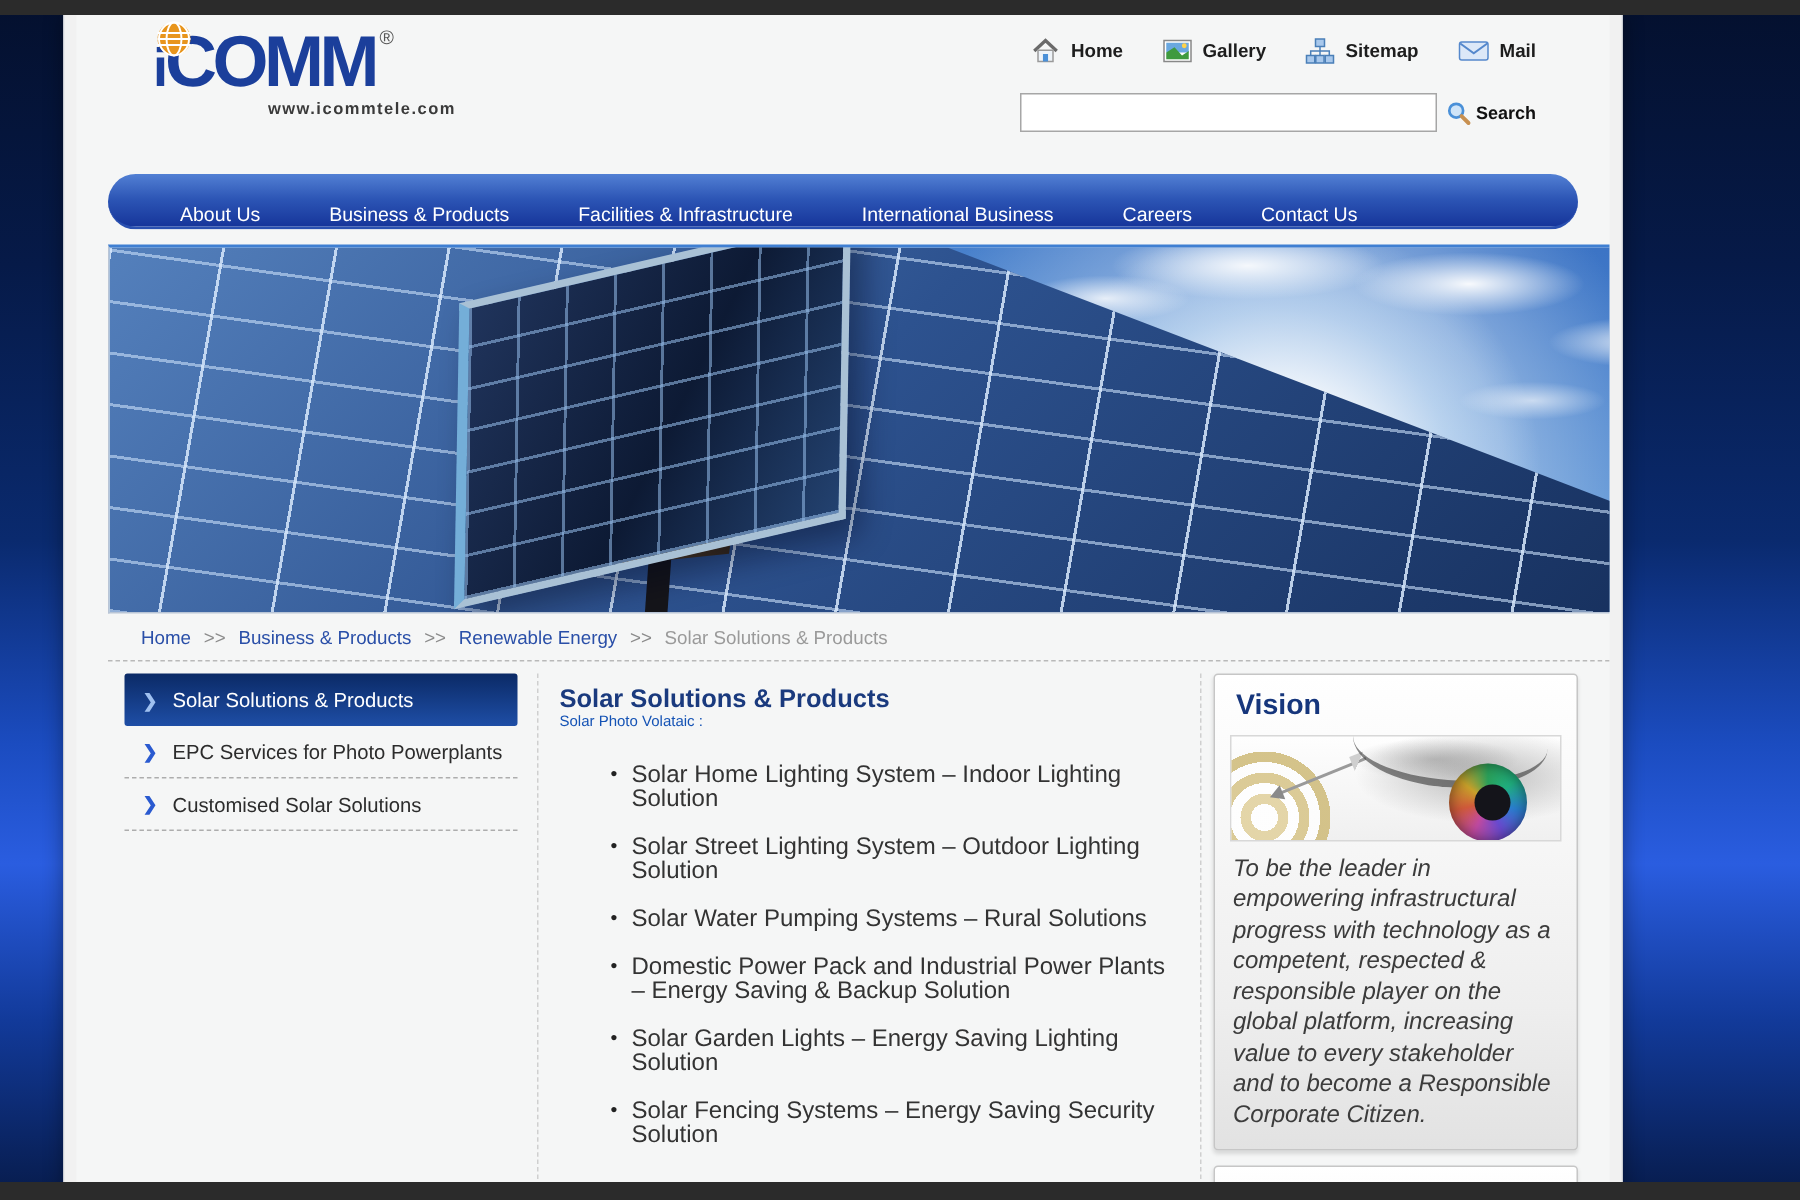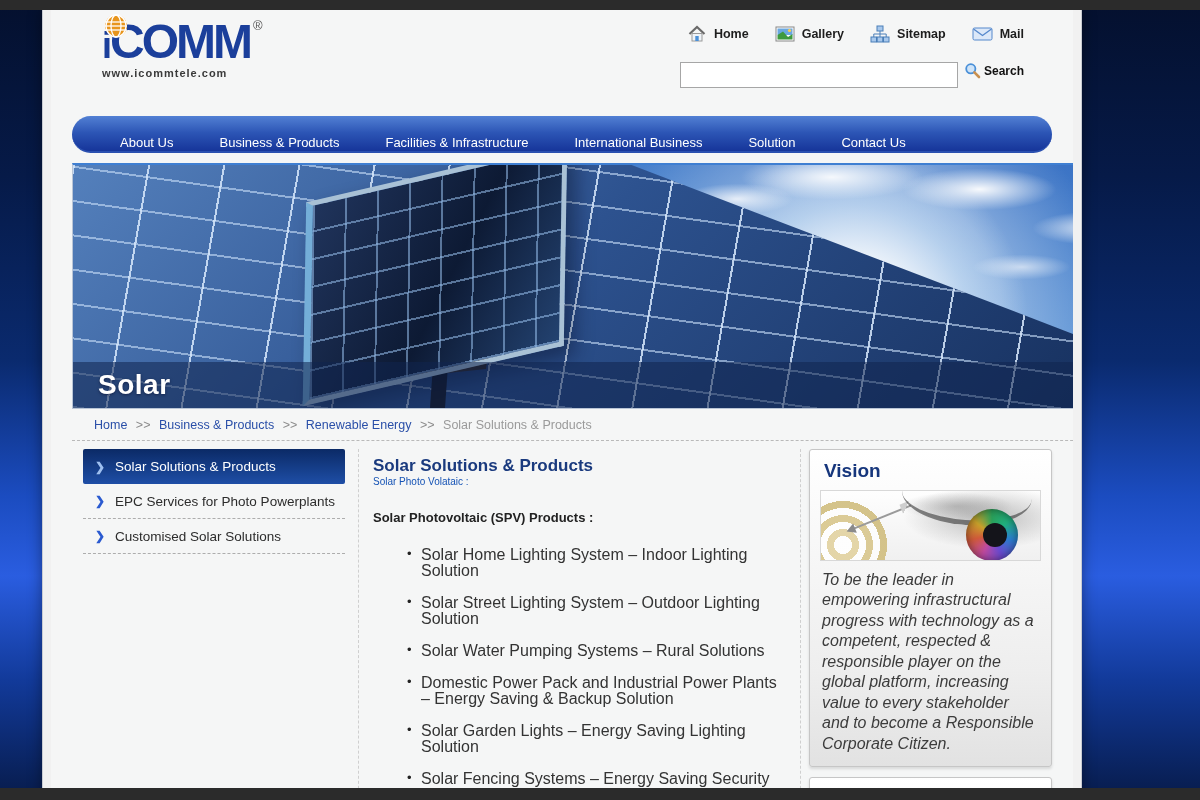--- a/index.html
+++ b/index.html
@@ -22,27 +22,27 @@
   .page-inner { padding:0 21px; }
 
   
   .header { position:relative; height:104px; }
   .logo { position:absolute; left:30px; top:8px; width:220px; cursor:pointer; }
   .logo-row { position:relative; line-height:1; }
   .logo-globe { position:absolute; left:2px; top:-4px; }
   .logo-i { font-size:36px; font-weight:800; color:#1b3f9b; letter-spacing:-2px; }
   .logo-comm { font-size:48px; font-weight:800; color:#1b3f9b; letter-spacing:-3px; }
   .logo-reg { font-size:13px; color:#555; vertical-align:28px; margin-left:3px; font-weight:400; }
-  .logo-url { display:block; text-align:left; font-size:11px; font-weight:700; color:#3a3a3a; letter-spacing:1px; margin-top:1px; padding-right:18px; }
+  .logo-url { display:block; text-align:right; font-size:11px; font-weight:700; color:#3a3a3a; letter-spacing:1px; margin-top:1px; padding-right:18px; }
 
   .header-right { position:absolute; right:28px; top:14px; display:flex; flex-direction:column; align-items:flex-end; gap:18px; }
   .utility-nav { display:flex; gap:26px; align-items:center; }
   .u-item { display:flex; align-items:center; gap:7px; cursor:pointer; }
   .u-item span.lbl { font-size:12.5px; font-weight:700; color:#1d1d1d; }
-  .search-row { display:flex; align-items:flex-start; gap:6px; }
+  .search-row { display:flex; align-items:center; gap:6px; }
   .search-input { width:278px; height:26px; border:1px solid #a6a6a6; background:#fff; font-size:13px; padding:0 6px; }
   .search-btn { display:flex; align-items:center; gap:3px; cursor:pointer; }
   .search-btn span { font-size:12px; font-weight:700; color:#111; }
 
   
   .main-nav {
     height:37px; border-radius:19px; margin:2px 0 0 0;
     background: linear-gradient(#5280d4 0%, #2c55b5 48%, #16359a 100%);
     border-bottom:2px solid #2a50b0;
     display:flex; align-items:center; padding-left:25px;
@@ -236,34 +236,31 @@
           </div>
         </div>
       </div>
     </div>
 
     <nav class="main-nav">
       <span class="nav-item">About Us</span>
       <span class="nav-item">Business &amp; Products</span>
       <span class="nav-item">Facilities &amp; Infrastructure</span>
       <span class="nav-item">International Business</span>
-      <span class="nav-item">Solution</span>
+      <span class="nav-item">Careers</span>
       <span class="nav-item">Contact Us</span>
     </nav>
 
     <div class="banner">
       <div class="b-sun"></div>
       <div class="b-clouds"></div>
       <div class="b-field"></div>
       <div class="b-bracket"></div>
       <div class="b-pole"></div>
       <div class="b-panel"></div>
-      <div class="b-caption">
-        <h1>Solar</h1>
-      </div>
     </div>
 
     <div class="breadcrumb">
       <span class="crumb-link">Home</span>
       <span class="crumb-sep">&gt;&gt;</span>
       <span class="crumb-link">Business &amp; Products</span>
       <span class="crumb-sep">&gt;&gt;</span>
       <span class="crumb-link">Renewable Energy</span>
       <span class="crumb-sep">&gt;&gt;</span>
       <span class="crumb-current">Solar Solutions &amp; Products</span>
@@ -281,21 +278,20 @@
         </div>
         <div class="menu-item">
           <span class="arrow">❯</span>
           <span class="m-lbl">Customised Solar Solutions</span>
         </div>
       </aside>
 
       <main class="main-col">
         <h2 class="main-title">Solar Solutions &amp; Products</h2>
         <h3 class="main-subtitle">Solar Photo Volataic :</h3>
-        <div class="products-heading">Solar Photovoltaic (SPV) Products :</div>
         <ul class="products-list">
           <li>Solar Home Lighting System – Indoor Lighting Solution</li>
           <li>Solar Street Lighting System – Outdoor Lighting Solution</li>
           <li>Solar Water Pumping Systems – Rural Solutions</li>
           <li>Domestic Power Pack and Industrial Power Plants – Energy Saving &amp; Backup Solution</li>
           <li>Solar Garden Lights – Energy Saving Lighting Solution</li>
           <li>Solar Fencing Systems – Energy Saving Security Solution</li>
         </ul>
       </main>
 

